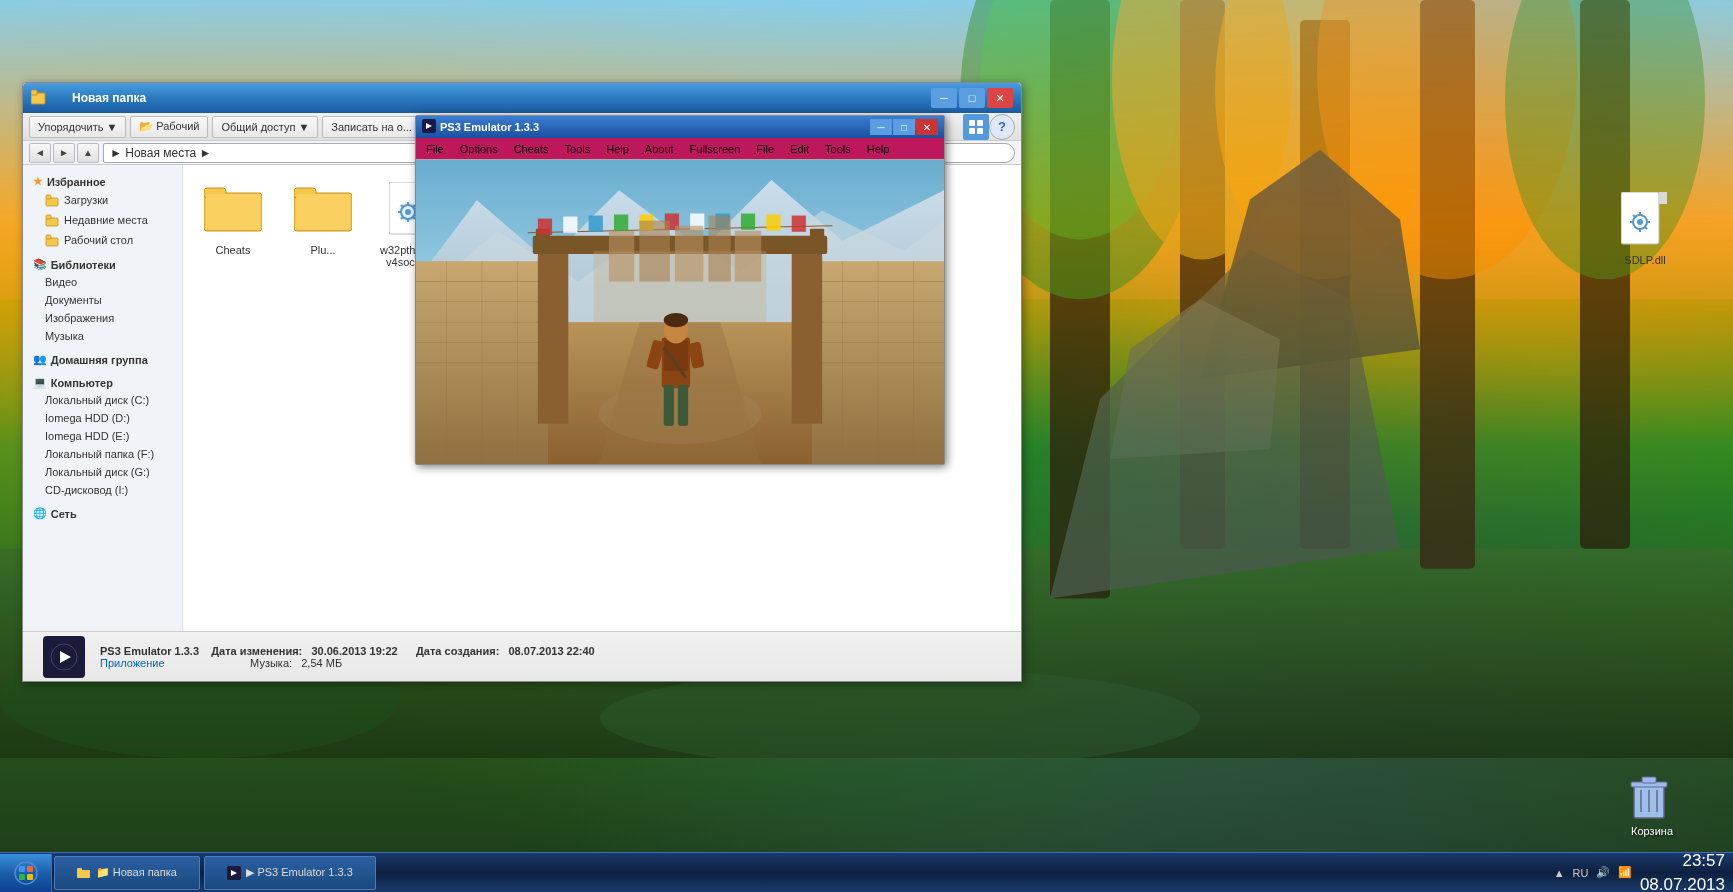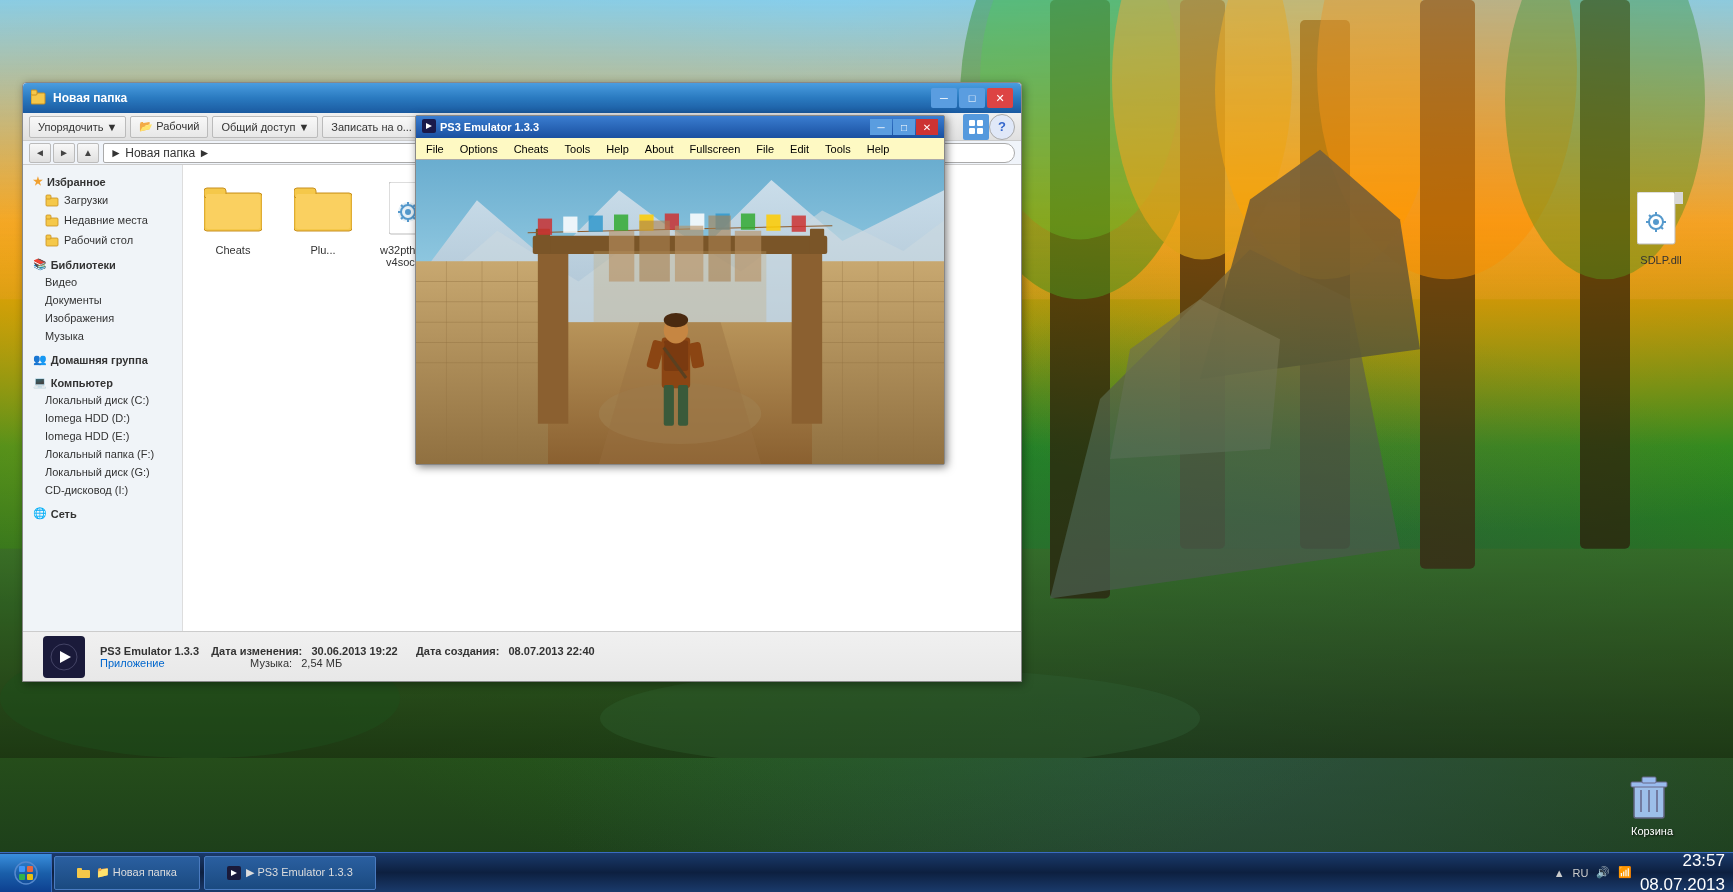--- a/index.html
+++ b/index.html
@@ -138,20 +138,21 @@
     .window-titlebar {
       height: 30px;
       background: linear-gradient(180deg, #4a9de0 0%, #2a7ac0 50%, #1a5aa0 100%);
       border-radius: 4px 4px 0 0;
       display: flex;
       align-items: center;
       padding: 0 8px;
       color: #fff;
       font-size: 12px;
       font-weight: 600;
+      gap: 19px;
     }
 
     .window-controls {
       margin-left: auto;
       display: flex;
       gap: 2px;
     }
 
     .win-btn {
       width: 26px;
@@ -407,21 +408,21 @@
       align-items: center;
       justify-content: center;
     }
 
     .ps3-win-btn-min { background: #5a9de0; color: #fff; }
     .ps3-win-btn-max { background: #5a9de0; color: #fff; }
     .ps3-win-btn-close { background: #cc3333; color: #fff; }
 
     .ps3-menubar {
       height: 22px;
-      background: #fef9c3;
+      background: #be185d;
       border-bottom: 1px solid #aaa;
       display: flex;
       align-items: center;
       padding: 0 2px;
     }
 
     .ps3-menu-item {
       padding: 2px 8px;
       font-size: 11px;
       color: #000;
@@ -561,21 +562,21 @@
       </div>
     </div>
 
     <div class="address-bar">
       <div class="address-nav-btns">
         <button class="nav-btn">◄</button>
         <button class="nav-btn">►</button>
         <button class="nav-btn">▲</button>
       </div>
       <div class="address-path">
-        <span>► Новая папка ►</span>
+        <span>► Новая места ►</span>
       </div>
       <div class="search-box">
         <svg width="12" height="12" viewBox="0 0 12 12" style="margin-right:3px;opacity:0.5">
           <circle cx="5" cy="5" r="4" stroke="#666" stroke-width="1.5" fill="none"></circle>
           <line x1="8" y1="8" x2="11" y2="11" stroke="#666" stroke-width="1.5"></line>
         </svg>
       </div>
     </div>
 
     <div class="explorer-body">
@@ -763,21 +764,21 @@
           <span style="color:#0066cc;">Приложение</span>
           &nbsp;&nbsp;&nbsp;&nbsp;&nbsp;&nbsp;&nbsp;&nbsp;&nbsp;&nbsp;&nbsp;&nbsp;&nbsp;&nbsp;&nbsp;&nbsp;&nbsp;&nbsp;&nbsp;&nbsp;&nbsp;&nbsp;&nbsp;&nbsp;&nbsp;&nbsp;
           <span>Музыка:</span>
           &nbsp;
           <span>2,54 МБ</span>
         </div>
       </div>
     </div>
   </div>
 
-  <div class="file-item top-right-icon" style="position:absolute;top:185px;right:32px;">
+  <div class="file-item top-right-icon" style="position:absolute;top:185px;right:48px;">
     <div class="file-icon">
       <svg width="48" height="56" viewBox="0 0 48 56">
         <rect x="0" y="0" width="38" height="52" rx="2" fill="#fff" stroke="#bbb" stroke-width="1"></rect>
         <polygon points="38,0 38,12 46,12" fill="#c0c0c0"></polygon>
         <polygon points="38,0 46,0 46,12 38,12" fill="#d8d8d8"></polygon>
         <circle cx="19" cy="30" r="7" fill="none" stroke="#5599cc" stroke-width="2"></circle>
         <circle cx="19" cy="30" r="3" fill="#5599cc"></circle>
         <line x1="19" y1="20" x2="19" y2="24" stroke="#5599cc" stroke-width="2"></line>
         <line x1="19" y1="36" x2="19" y2="40" stroke="#5599cc" stroke-width="2"></line>
         <line x1="9" y1="30" x2="13" y2="30" stroke="#5599cc" stroke-width="2"></line>

